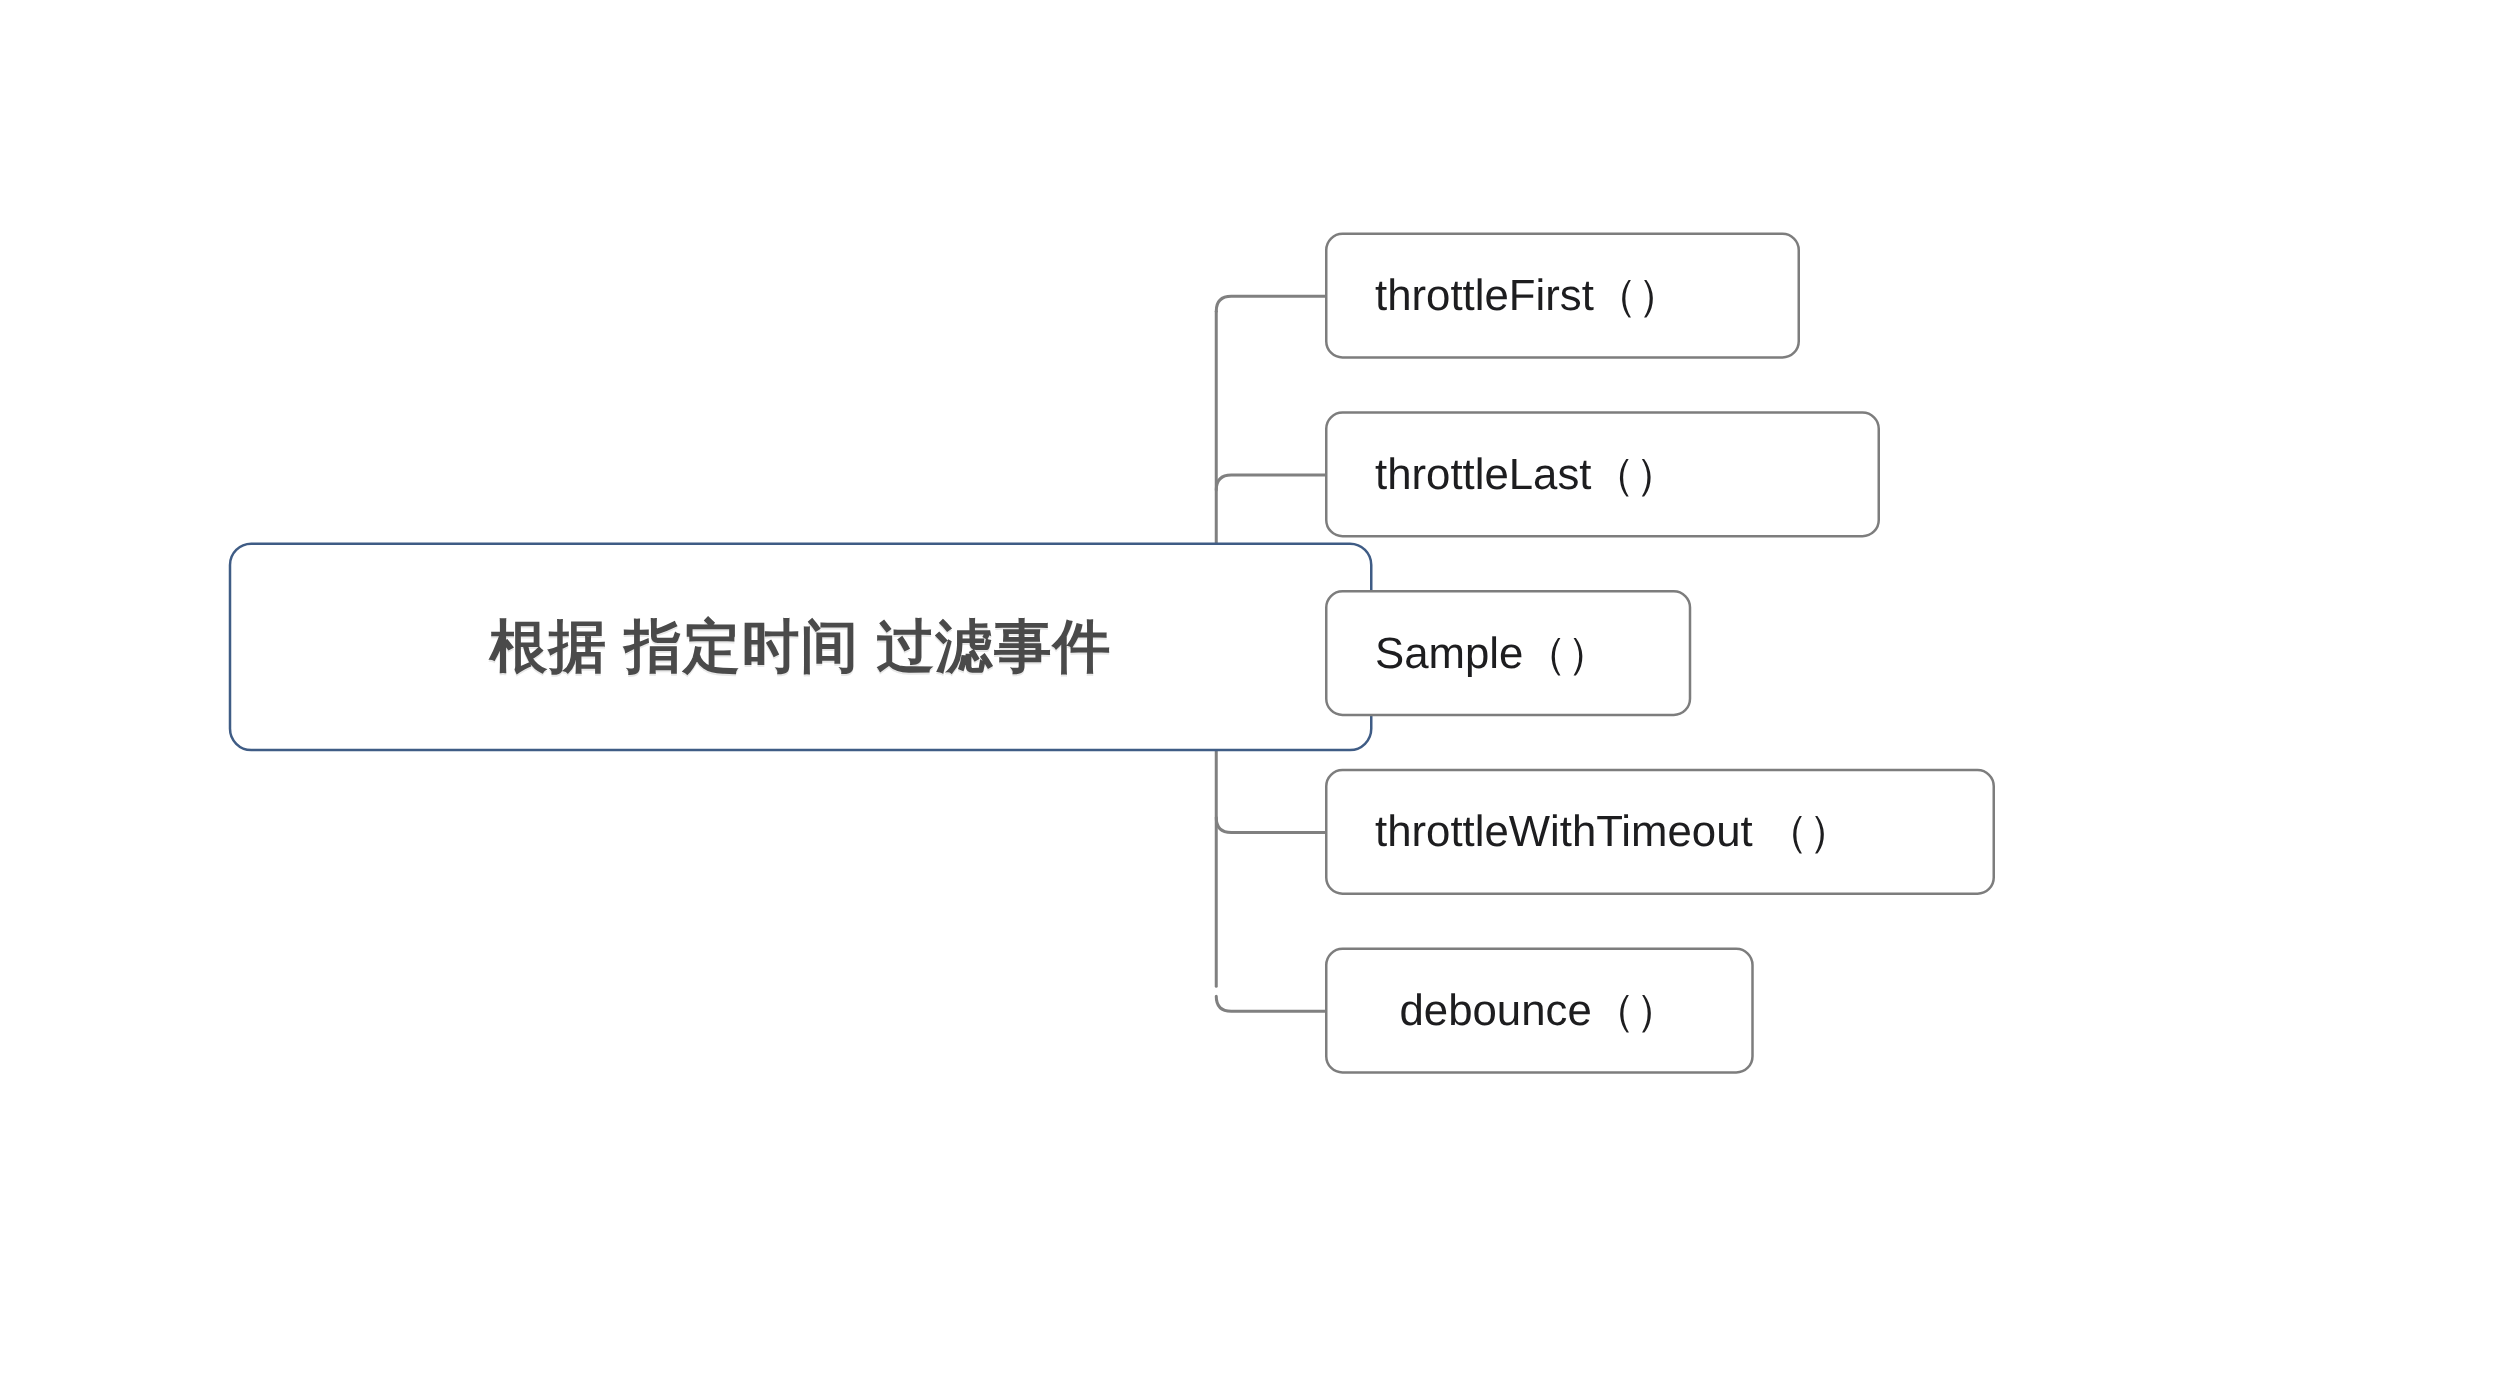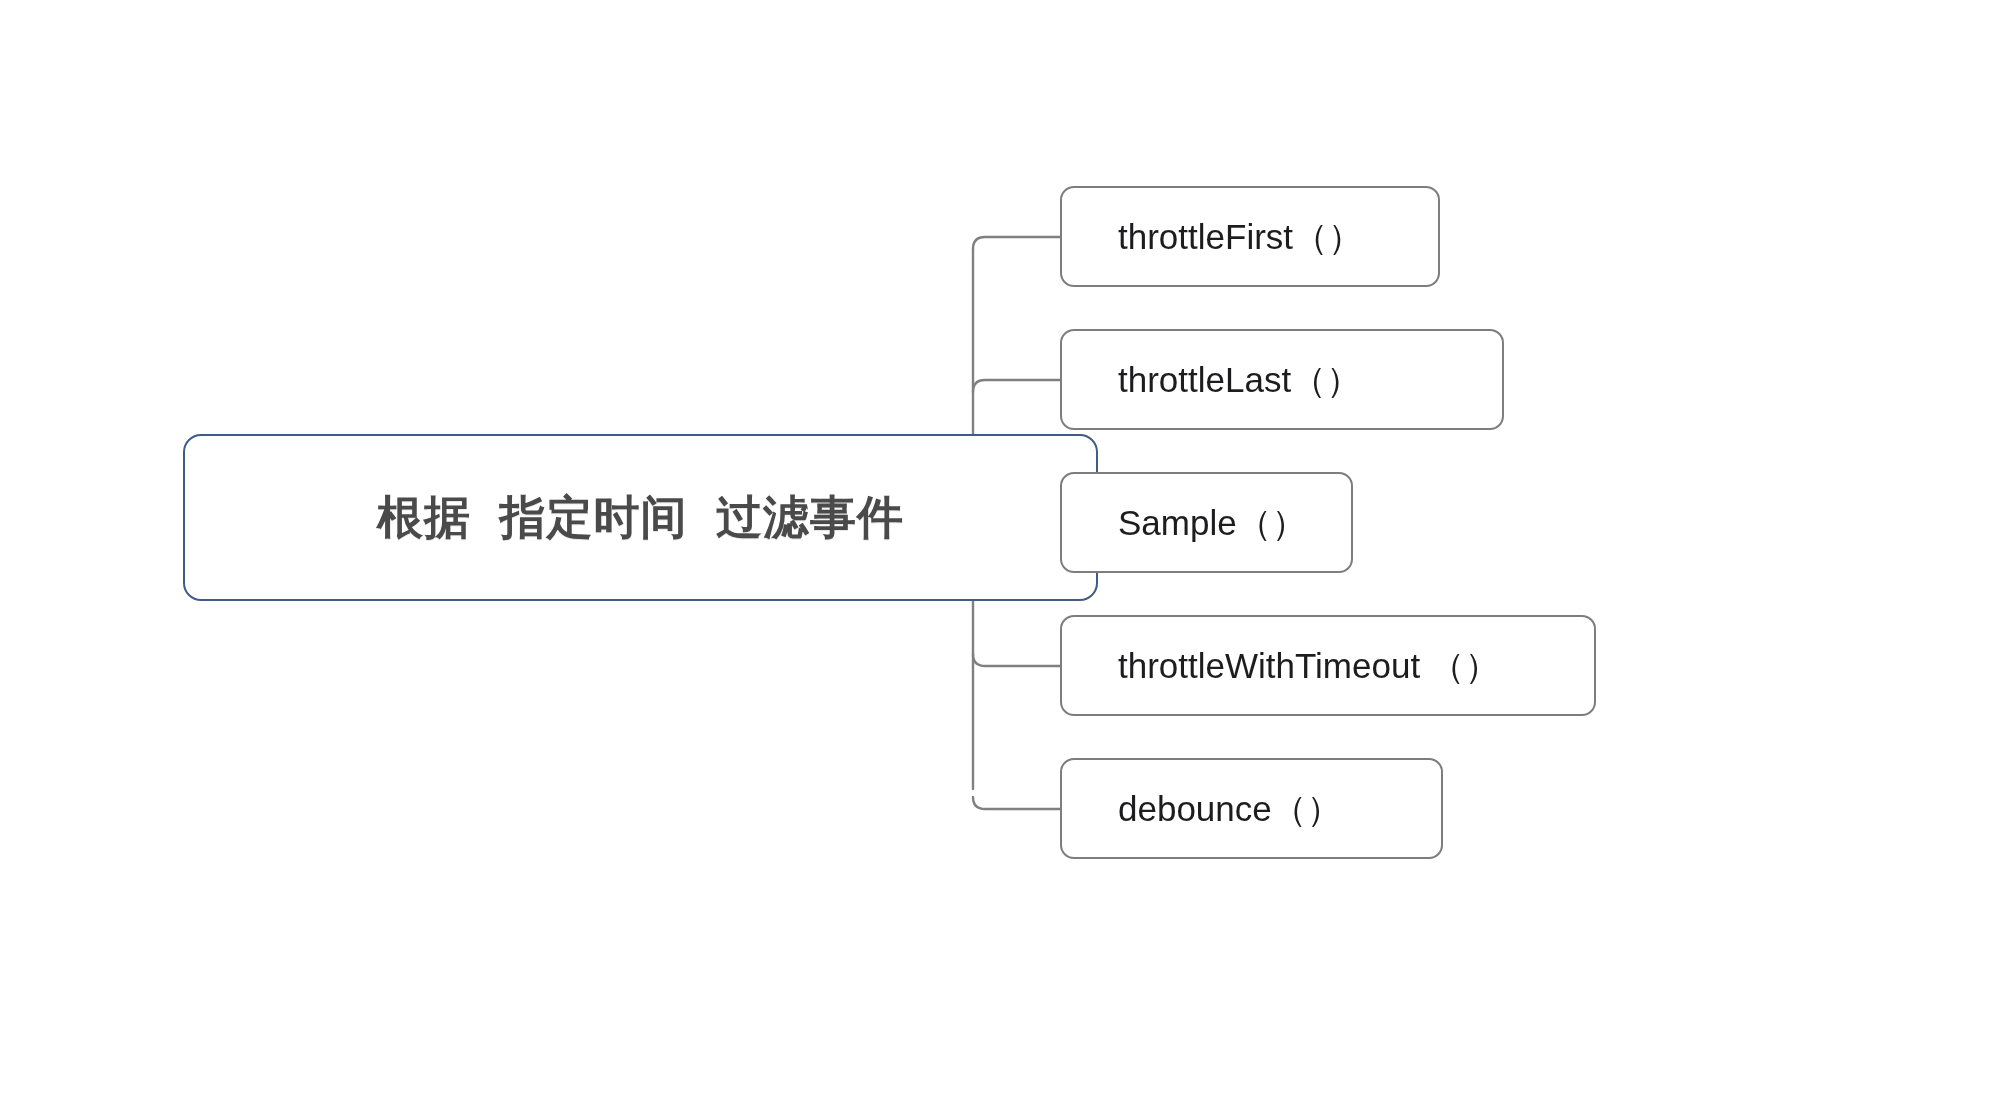--- a/index.html
+++ b/index.html
@@ -45,37 +45,36 @@
   }
 
   .node-root {
     left: 183px;
     top: 434px;
     width: 915px;
     height: 167px;
     border: 2.6px solid #3f5c85;
     border-radius: 18px;
     justify-content: center;
-    font-family: Liberation Mono, monospace;
   }
 
   .node-root .node-label {
     font-size: 46px;
     font-weight: bold;
     color: #4a4a4a;
     letter-spacing: 1px;
     text-shadow: 0 1px 0 #e8e8e8;
     white-space: nowrap;
   }
 
   .node-child {
     border: 2.2px solid #7d7d7d;
     border-radius: 14px;
     height: 101px;
-    padding: 0 56px;
+    padding: 0 38px;
     justify-content: flex-start;
   }
 
   .node-child .node-label {
     font-size: 35px;
     font-weight: normal;
     color: #1d1d1f;
     white-space: nowrap;
     line-height: 1;
   }
@@ -115,17 +114,17 @@
   </div>
 
   <div class="node node-child" style="left:1060px; top:472px; width:293px;">
     <span class="node-label">Sample（）</span>
   </div>
 
   <div class="node node-child" style="left:1060px; top:615px; width:536px;">
     <span class="node-label">throttleWithTimeout （）</span>
   </div>
 
-  <div class="node node-child" style="left:1060px; top:758px; width:383px;">
+  <div class="node node-child" style="left:1060px; top:758px; width:343px;justify-content:center;">
     <span class="node-label">debounce（）</span>
   </div>
 
 </div>
 
 </body></html>

